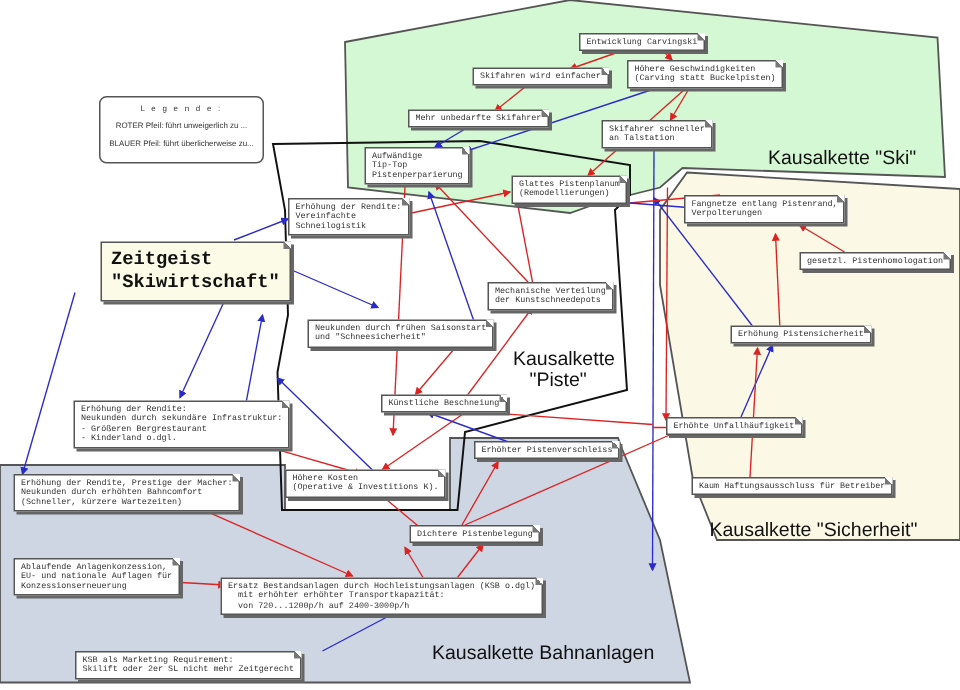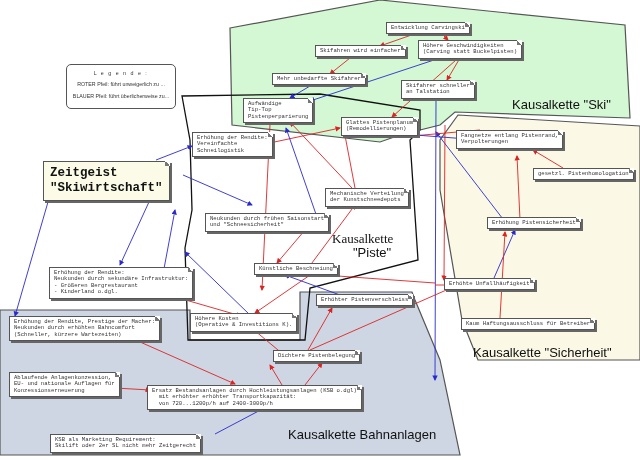--- a/index.html
+++ b/index.html
@@ -1,20 +1,20 @@
 <!DOCTYPE html>
 <html><head>
 <meta charset="utf-8">
 <style>
   html,body{margin:0;padding:0;background:#ffffff;}
   body{width:640px;height:460px;position:relative;overflow:hidden;font-family:"Liberation Sans",sans-serif;}
   #diagram{position:absolute;left:0;top:0;width:640px;height:460px;}
   .node{position:absolute;background:#ffffff;border:1px solid #555;box-shadow:2px 2px 0 #666;font-family:"Liberation Mono",monospace;font-size:5.6px;line-height:6.4px;color:#333;padding:2px 4px;white-space:pre;box-sizing:border-box;}
   .node::after{content:"";position:absolute;right:-1px;top:-1px;width:5px;height:5px;background:linear-gradient(225deg,#fff 50%,#777 50%);}
-  .node.zeit{background:#fbfbe8;font-size:12.5px;line-height:15px;font-weight:bold;color:#111;padding:4px 6px;}
+  .node.zeit{background:#fbfbe8;font-size:12.5px;line-height:15px;font-weight:bold;color:#111;padding:4px 6px;margin-left:24px;}
   .region-label{position:absolute;font-family:"Liberation Sans",sans-serif;color:#111;font-size:13px;line-height:14px;}
   .legend{position:absolute;left:66px;top:64px;width:108px;height:43px;border:1px solid #555;border-radius:5px;background:#fff;font-family:"Liberation Sans",sans-serif;font-size:5.3px;color:#333;text-align:center;}
   .legend .lt{letter-spacing:1.5px;margin-top:5px;}
   .legend .l1{margin-top:5px;}
   .legend .l2{margin-top:6px;}
 </style>
 </head>
 <body>
 
 <div id="diagram">
@@ -78,21 +78,21 @@
       </g>
   </svg>
 
   <div class="legend">
     <div class="lt">L e g e n d e :</div>
     <div class="l1">ROTER Pfeil: führt unweigerlich zu ...</div>
     <div class="l2">BLAUER Pfeil:  führt überlicherweise zu...</div>
   </div>
 
   <div class="region-label" style="left:512px;top:98px;">Kausalkette "Ski"</div>
-  <div class="region-label" style="left:332px;top:232px;font-family:Liberation Serif, serif;">Kausalkette</div>
+  <div class="region-label" style="left:342px;top:232px;">Kausalkette</div>
   <div class="region-label" style="left:353px;top:246px;">"Piste"</div>
   <div class="region-label" style="left:473px;top:346px;">Kausalkette "Sicherheit"</div>
   <div class="region-label" style="left:288px;top:428px;">Kausalkette Bahnanlagen</div>
 
   <div class="node zeit" style="left:43px;top:161px;">Zeitgeist
 "Skiwirtschaft"</div>
   <div class="node" style="left:386px;top:22px;">Entwicklung Carvingski</div>
   <div class="node" style="left:418px;top:40px;">Höhere Geschwindigkeiten
 (Carving statt Buckelpisten)</div>
   <div class="node" style="left:315px;top:45px;">Skifahren wird einfacher</div>

